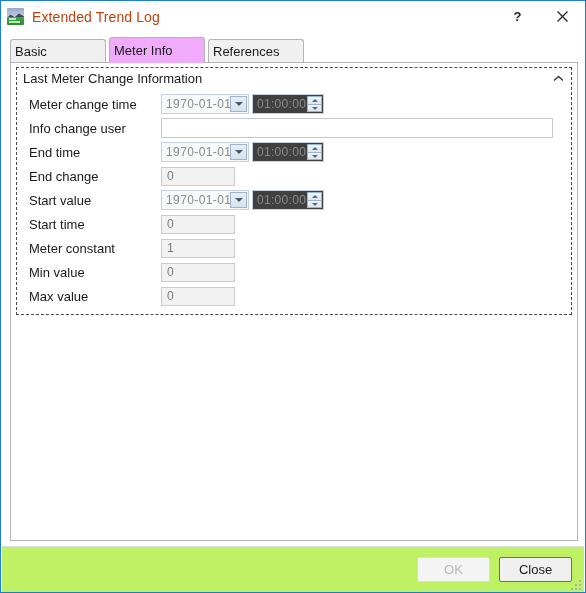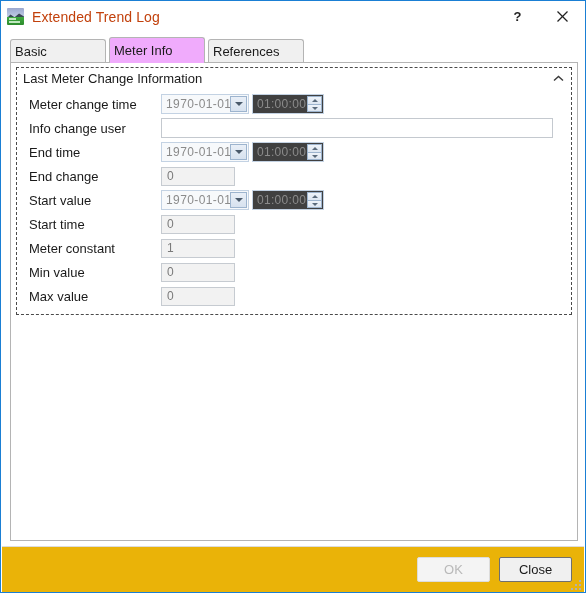--- a/index.html
+++ b/index.html
@@ -316,21 +316,21 @@
     border-right: 3px solid transparent;
     border-top: 3px solid #5a6a7b;
   }
 
   
   .footer {
     position: absolute;
     left: 1px; right: 1px;
     top: 545px;
     height: 46px;
-    background: #eab308;
+    background: #bef264;
     border-top: 1px solid #dcdcdc;
   }
   .footer-buttons {
     position: absolute;
     right: 12px;
     top: 10px;
     display: flex;
     gap: 9px;
   }
   .btn {

